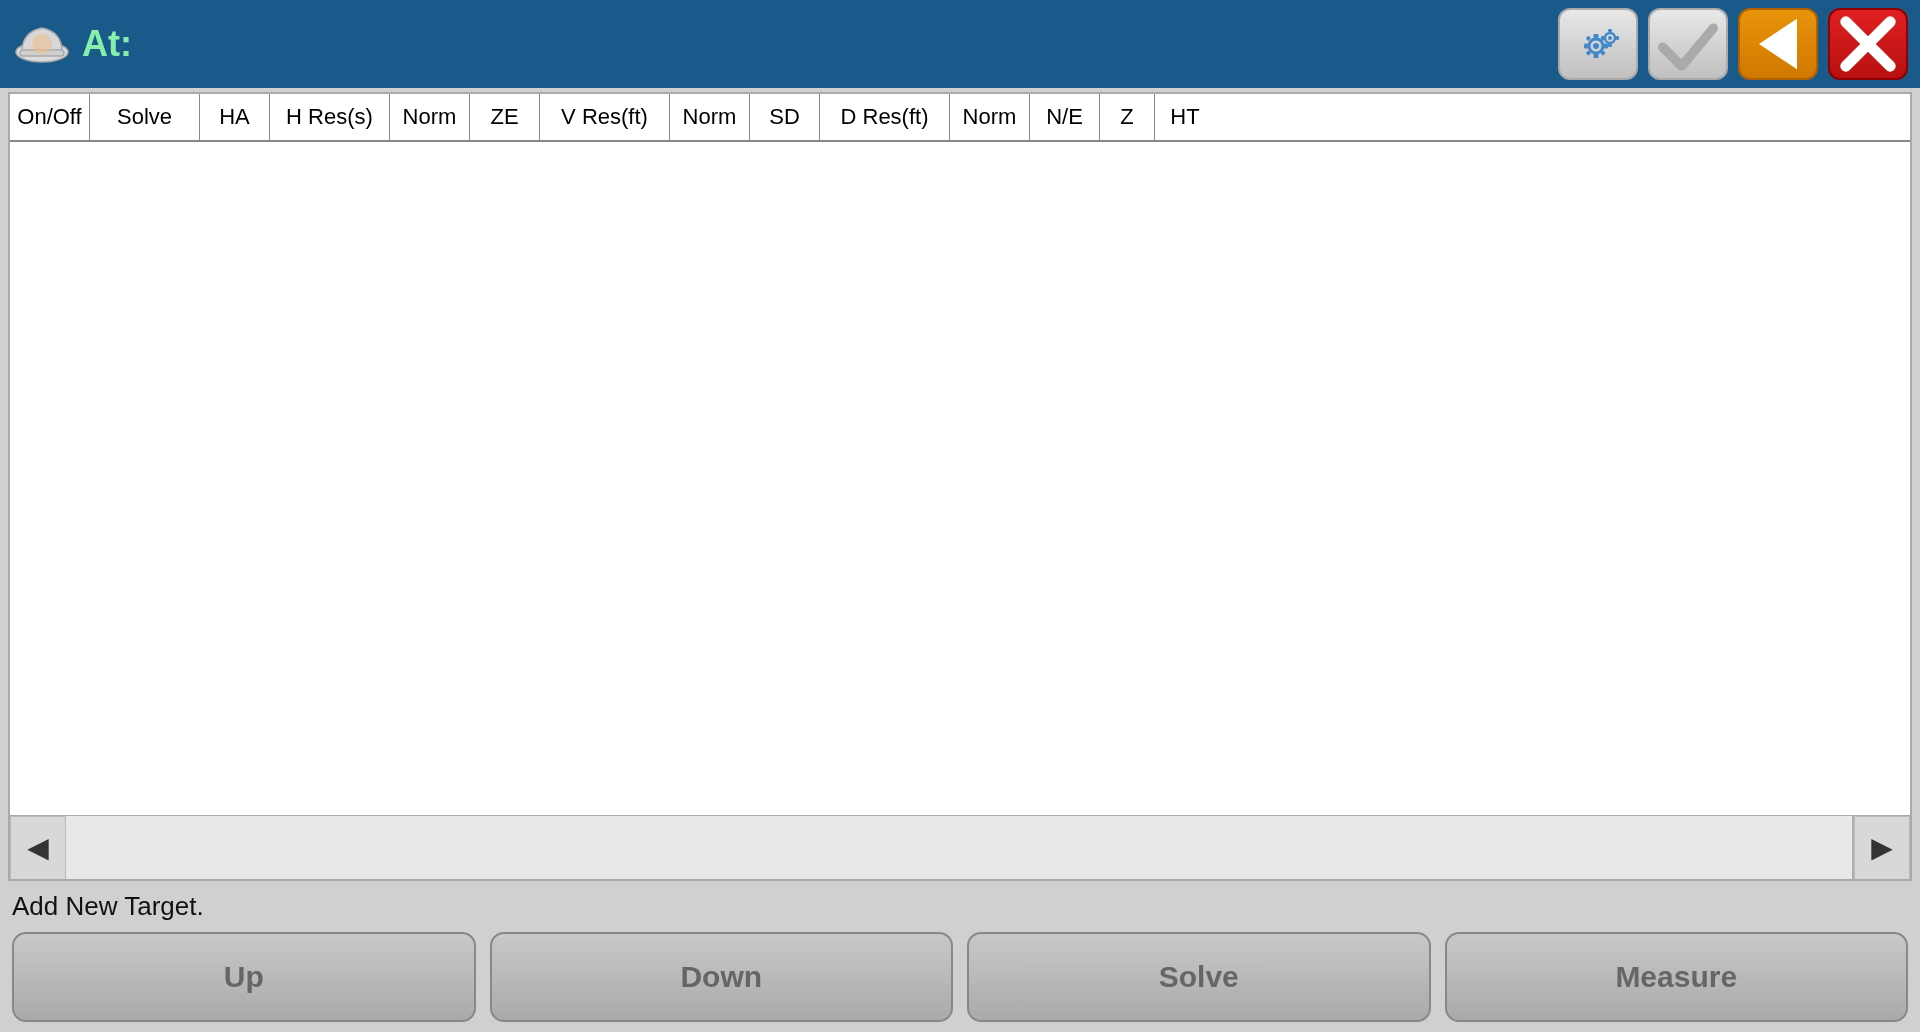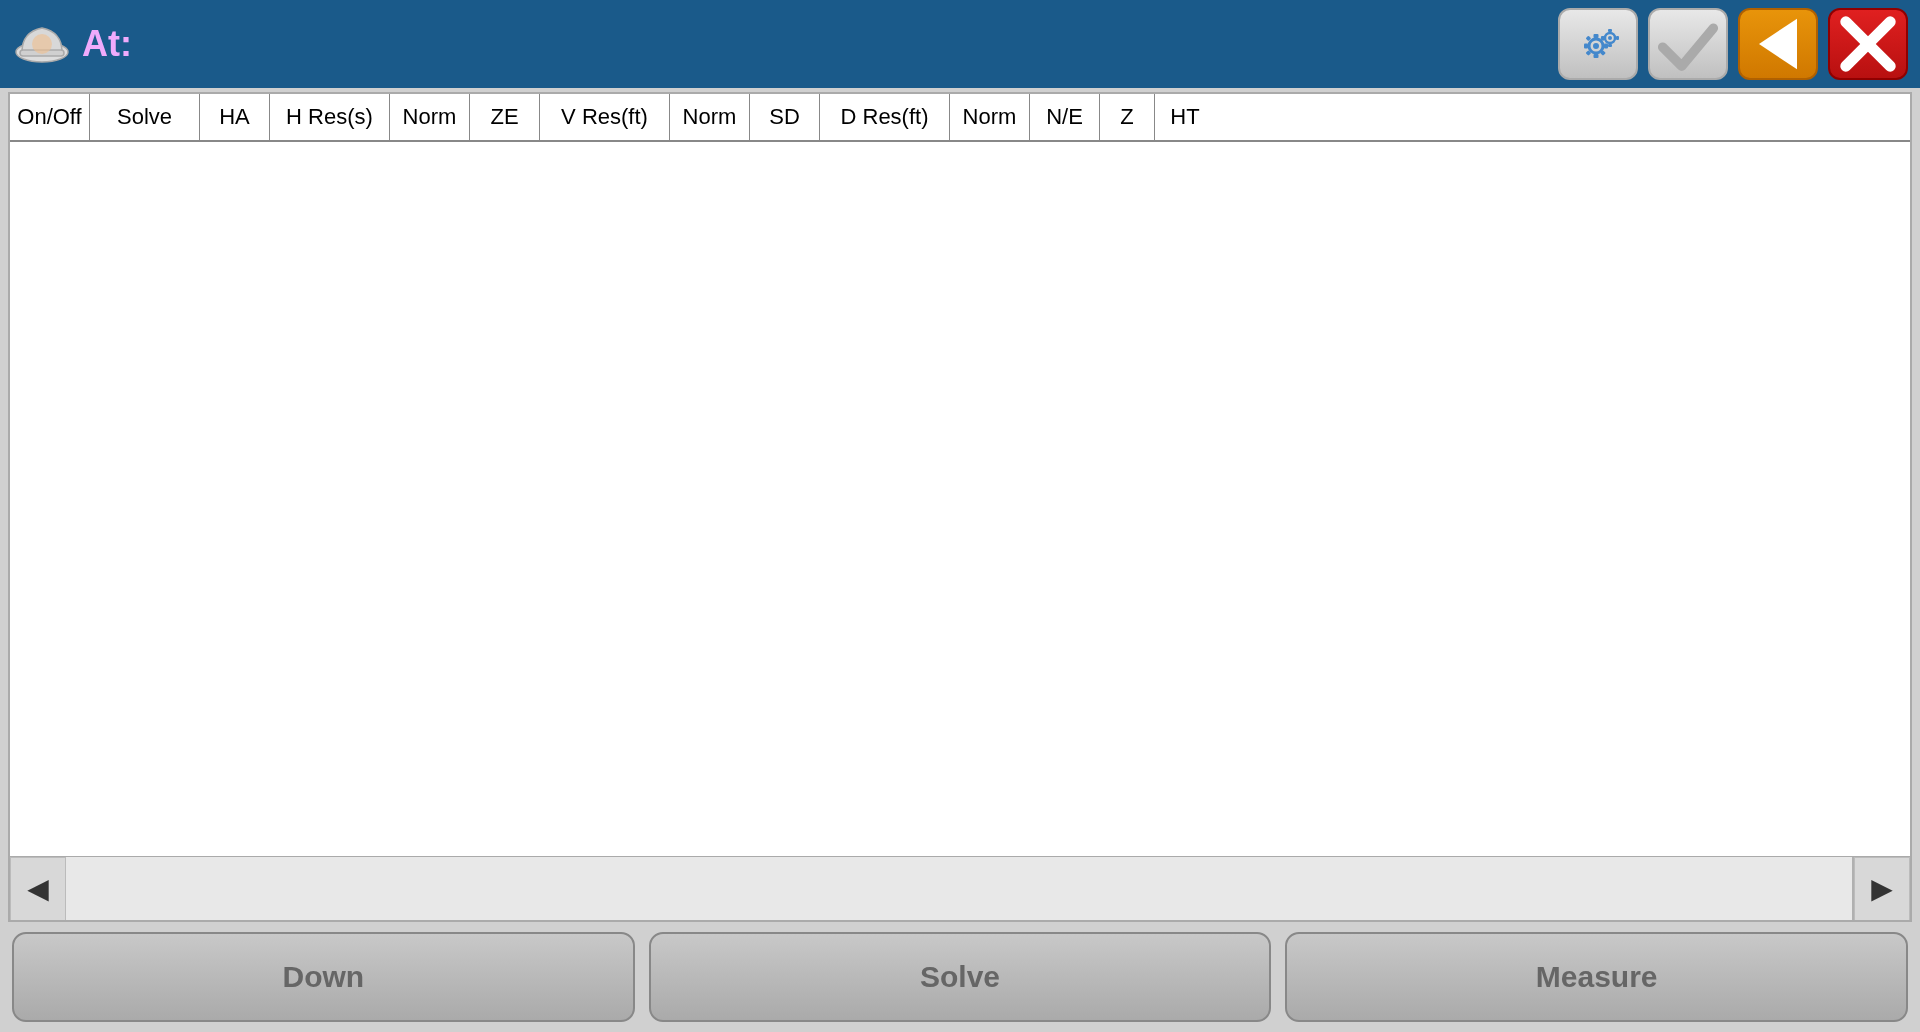--- a/index.html
+++ b/index.html
@@ -28,21 +28,21 @@
       gap: 10px;
       flex-shrink: 0;
     }
 
     .header-logo {
       width: 60px;
       height: 60px;
     }
 
     .header-title {
-      color: #f0abfc;
+      color: #86efac;
       font-size: 36px;
       font-weight: bold;
       flex: 1;
     }
 
     .header-buttons {
       display: flex;
       gap: 10px;
       align-items: center;
     }
@@ -305,18 +305,20 @@
   <div class="scrollbar-area">
     <div class="scroll-arrow">◀</div>
     <div class="scroll-track">
       <div class="scroll-divider"></div>
     </div>
     <div class="scroll-arrow">▶</div>
   </div>
 </div>
 
 <div class="bottom-area">
+  <div class="status-text">Add New Target.</div>
   <div class="action-buttons" id="action-buttons">
+      <button class="action-btn btn-disabled" disabled="">Up</button>
       <button class="action-btn btn-disabled" disabled="">Down</button>
       <button class="action-btn btn-disabled" disabled="">Solve</button>
       <button class="action-btn btn-disabled" disabled="">Measure</button>
     </div>
 </div>
 
 </body></html>

